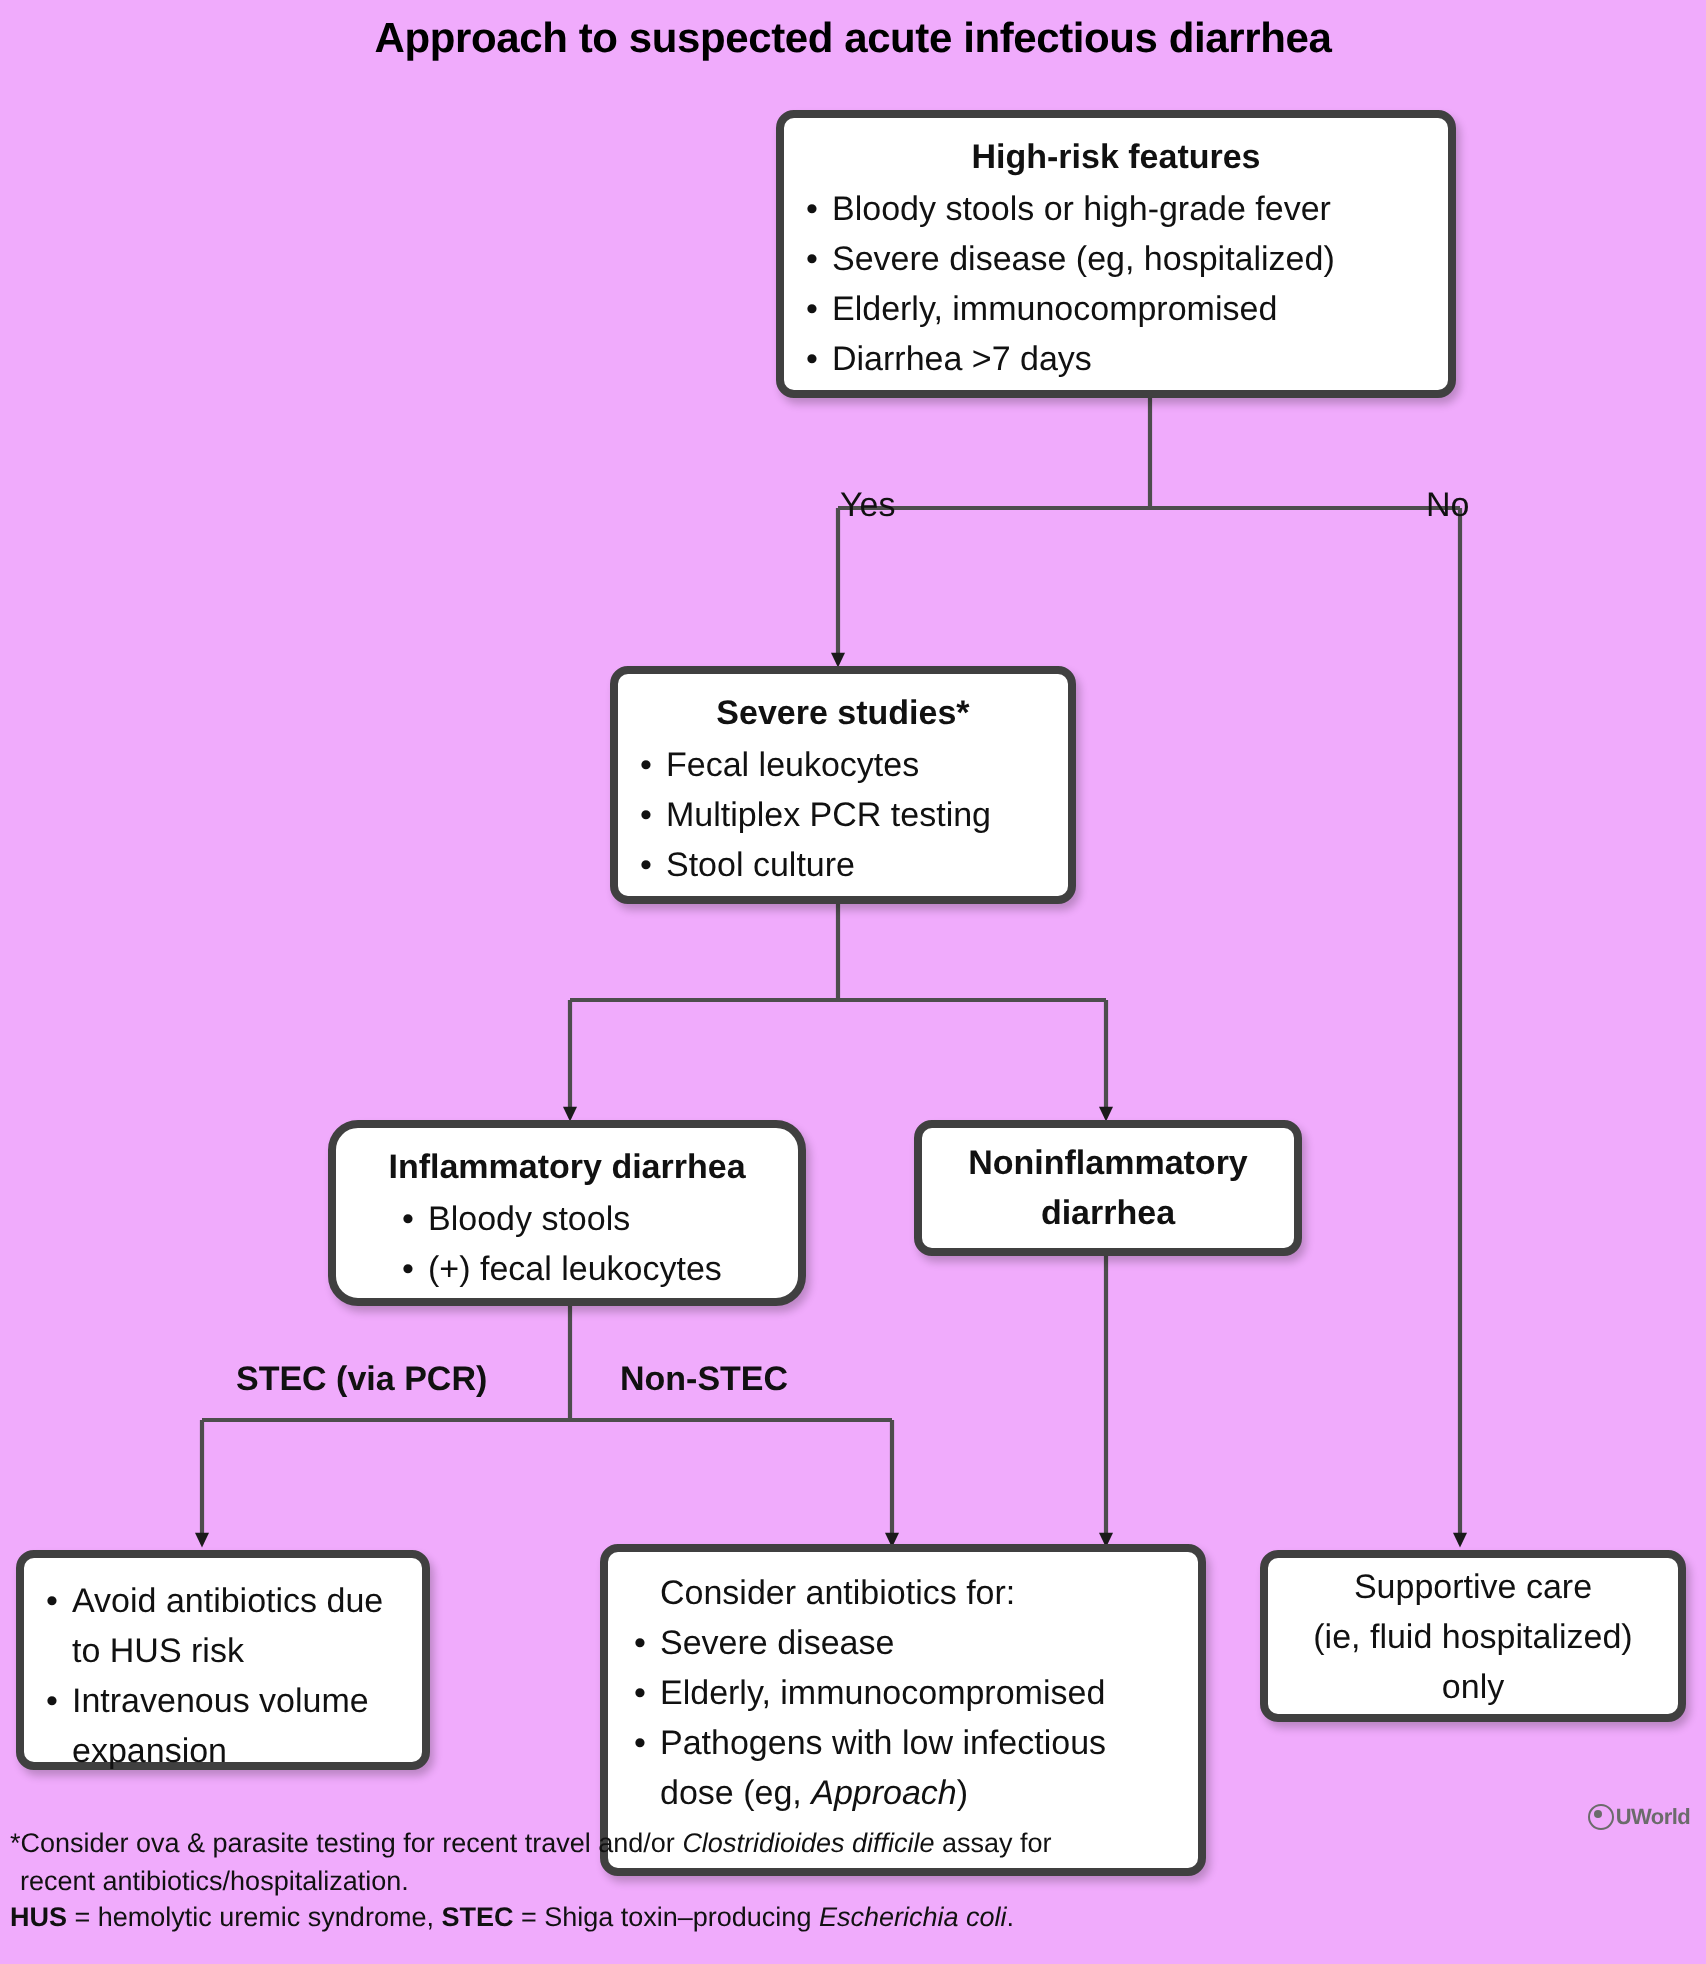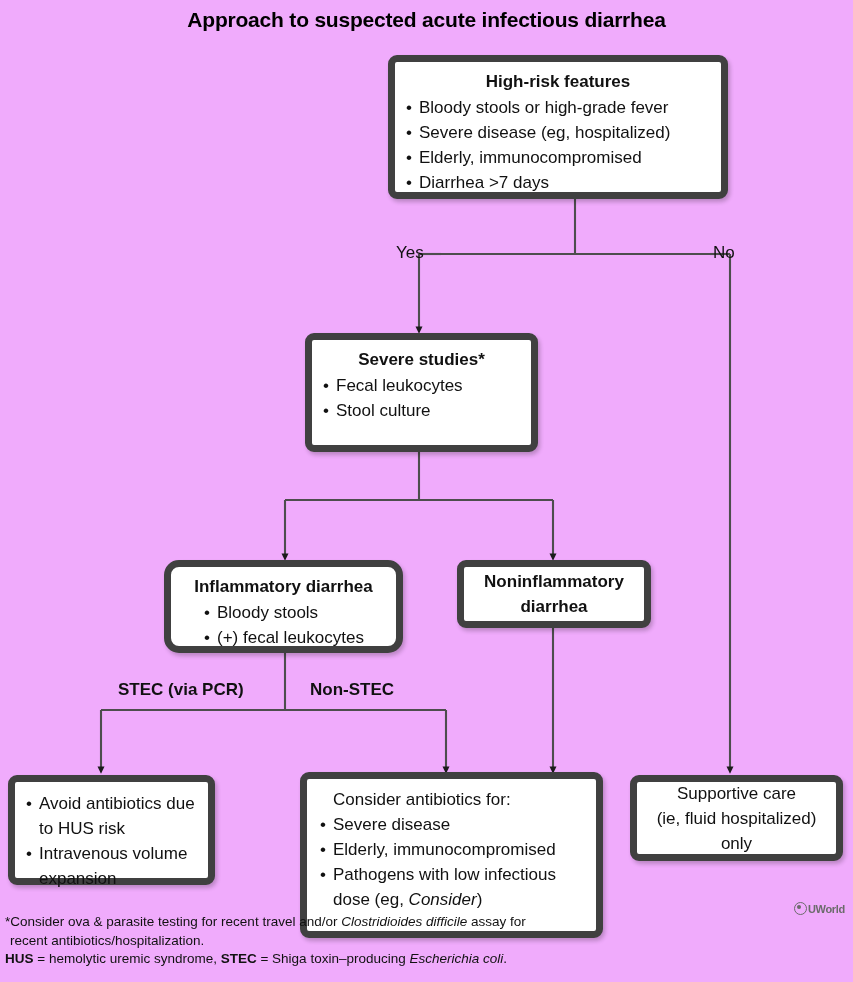--- a/index.html
+++ b/index.html
@@ -27,21 +27,21 @@
     width:853px;
     text-align:center;
     font-size:21px;
     font-weight:bold;
     letter-spacing:-0.2px;
     color:#000000;
   }
   .box{
     position:absolute;
     background:#ffffff;
-    border:7px solid #404040;
+    border:4px solid #404040;
     border-radius:9px;
     box-sizing:border-box;
     box-shadow:2px 3px 4px rgba(0,0,0,0.22);
     font-size:17px;
     line-height:25px;
     color:#111111;
     padding:7px 10px 8px 10px;
   }
   .box .hd{
     font-weight:bold;
@@ -174,27 +174,28 @@
   <div class="box" style="left:388px; top:55px; width:340px; height:144px;">
     <div class="hd">High-risk features</div>
     <ul>
       <li>Bloody stools or high-grade fever</li>
       <li>Severe disease (eg, hospitalized)</li>
       <li>Elderly, immunocompromised</li>
       <li>Diarrhea &gt;7 days</li>
     </ul>
   </div>
 
-  <div class="edge-label" style="left:396px; top:243px;">Yes</div>
+  <div class="edge-label" style="left:420px; top:243px;">Yes</div>
   <div class="edge-label" style="left:713px; top:243px;">No</div>
 
   <div class="box" style="left:305px; top:333px; width:233px; height:119px;">
     <div class="hd">Severe studies*</div>
     <ul>
       <li>Fecal leukocytes</li>
+      <li>Multiplex PCR testing</li>
       <li>Stool culture</li>
     </ul>
   </div>
 
   <div class="box" style="left:164px; top:560px; width:239px; height:93px;border-radius:15px;">
     <div class="hd">Inflammatory diarrhea</div>
     <ul style="padding-left:22px;">
       <li>Bloody stools</li>
       <li>(+) fecal leukocytes</li>
     </ul>
@@ -213,21 +214,21 @@
       <li class="hang">Avoid antibiotics due to HUS risk</li>
       <li class="hang">Intravenous volume expansion</li>
     </ul>
   </div>
 
   <div class="box" style="left:300px; top:772px; width:303px; height:166px; padding:8px 10px 9px 12px;">
     <div class="plain" style="padding-left:14px;">Consider antibiotics for:</div>
     <ul>
       <li>Severe disease</li>
       <li>Elderly, immunocompromised</li>
-      <li class="hang">Pathogens with low infectious dose (eg, <i>Consider</i>)</li>
+      <li class="hang">Pathogens with low infectious dose (eg, <i>Approach</i>)</li>
     </ul>
   </div>
 
   <div class="box center-block" style="left:630px; top:775px; width:213px; height:86px;">
     <div>Supportive care</div>
     <div>(ie, fluid hospitalized)</div>
     <div>only</div>
   </div>
 
   <div class="footnotes">

